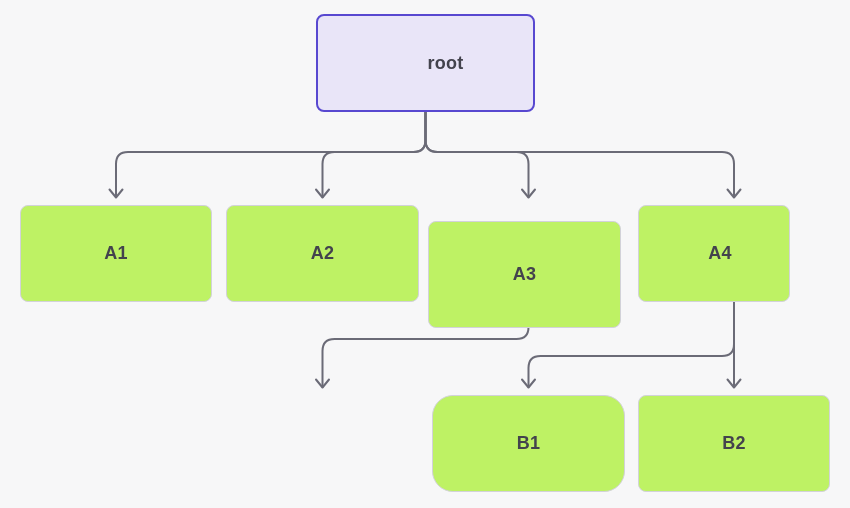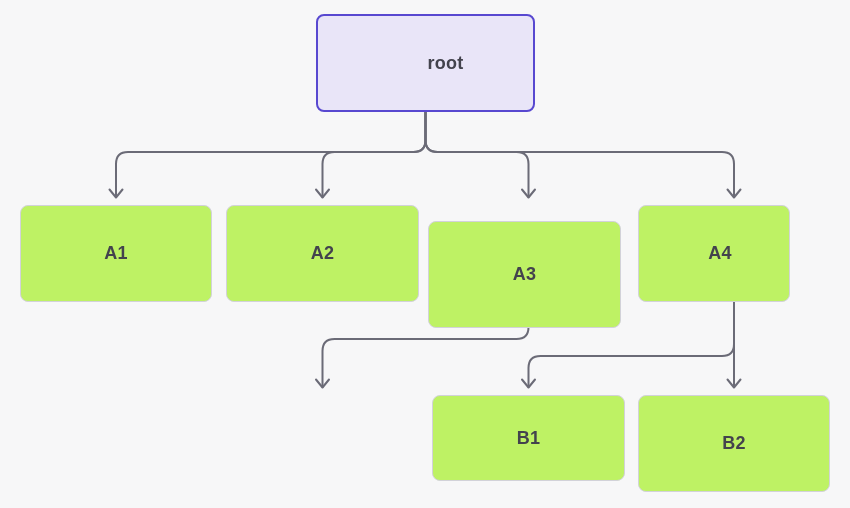--- a/index.html
+++ b/index.html
@@ -43,21 +43,21 @@
     border: 2px solid #5848d0;
     padding-left: 40px;
   }
   
   #n-root { left: 316px; top: 14px;  width: 219px; height: 98px; }
   #n-a1   { left: 20px;  top: 205px; width: 192px; height: 97px; }
   #n-a2   { left: 226px; top: 205px; width: 193px; height: 97px; }
   #n-a3   { left: 428px; top: 205px; width: 193px; height: 107px; margin-top: 16px; }
   #n-a4   { left: 638px; top: 205px; width: 152px; height: 97px; padding-left: 12px; }
   #n-c1   { left: 226px; top: 395px; width: 193px; height: 97px; }
-  #n-b1   { left: 432px; top: 395px; width: 193px; height: 86px; }
+  #n-b1   { left: 432px; top: 395px; width: 193px; height: 97px; border-radius: 21px; }
   #n-b2   { left: 638px; top: 395px; width: 192px; height: 97px; }
 </style>
 </head>
 <body>
 
 <div class="canvas">
 
   <svg class="edges" viewBox="0 0 850 508" fill="none" stroke="#6b6b77" stroke-width="2" stroke-linecap="round" stroke-linejoin="round">
 
     <path d="M425.5 112 V140 Q425.5 152 413.5 152 H128 Q116 152 116 164 V197"></path>

